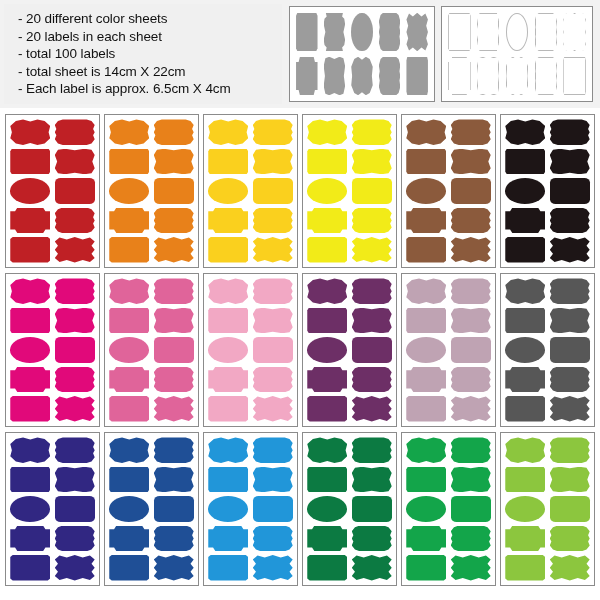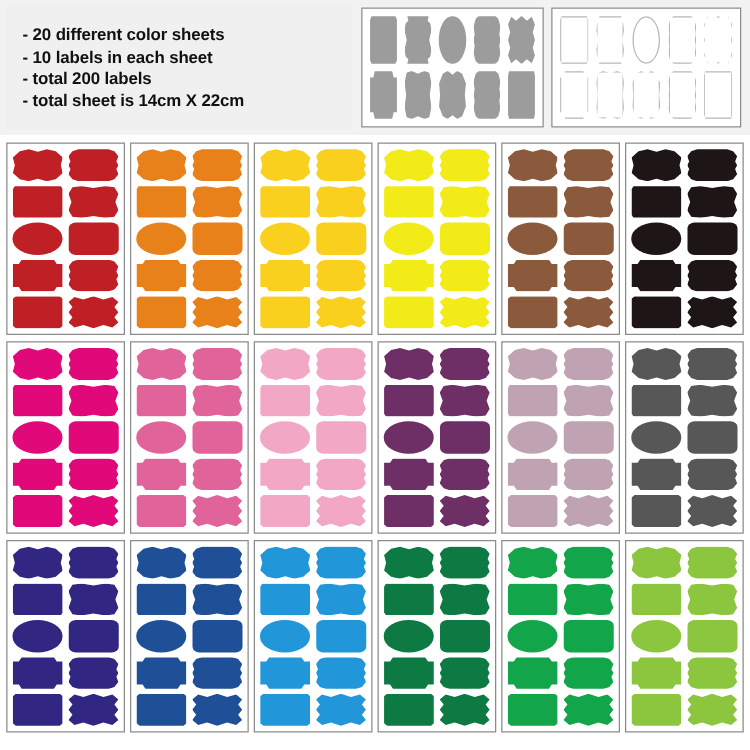--- a/index.html
+++ b/index.html
@@ -16,21 +16,21 @@
     position:absolute;left:0;top:0;width:600px;height:108px;
     background:#f2f2f2;
   }
   #spec-panel{
     position:absolute;left:4px;top:4px;width:278px;height:100px;
     background:#f0f0f0;
     display:flex;flex-direction:column;justify-content:center;
     padding-left:14px;box-sizing:border-box;
   }
   .spec-line{
-    font-size:13.5px;font-weight:bold;color:#111;
+    font-size:13.5px;font-weight:normal;color:#111;
     line-height:17.5px;white-space:nowrap;letter-spacing:-0.1px;
   }
 
   
   .sample{
     position:absolute;
     background:#ffffff;
     border:1.5px solid #8b8b8b;
     box-sizing:border-box;
   }
@@ -117,23 +117,24 @@
 </style>
 </head>
 <body>
 
 <div id="page">
 
   <div id="banner">
 
     <div id="spec-panel">
       <div class="spec-line">- 20 different color sheets</div>
-      <div class="spec-line">- 10 labels in each sheet</div>
-      <div class="spec-line">- total 200 labels</div>
+      <div class="spec-line">- 20 labels in each sheet</div>
+      <div class="spec-line">- total 100 labels</div>
       <div class="spec-line">- total sheet is 14cm X 22cm</div>
+      <div class="spec-line">- Each label is approx.  6.5cm X 4cm</div>
     </div>
 
     <div class="sample" id="sample-gray">
       <div class="sample-inner">
           <div class="sample-cell">
             <div class="lbl sh-rect-notch" style="color: rgb(156, 156, 156);"></div>
           </div>
           <div class="sample-cell">
             <div class="lbl sh-bracket" style="color: rgb(156, 156, 156);"></div>
           </div>

